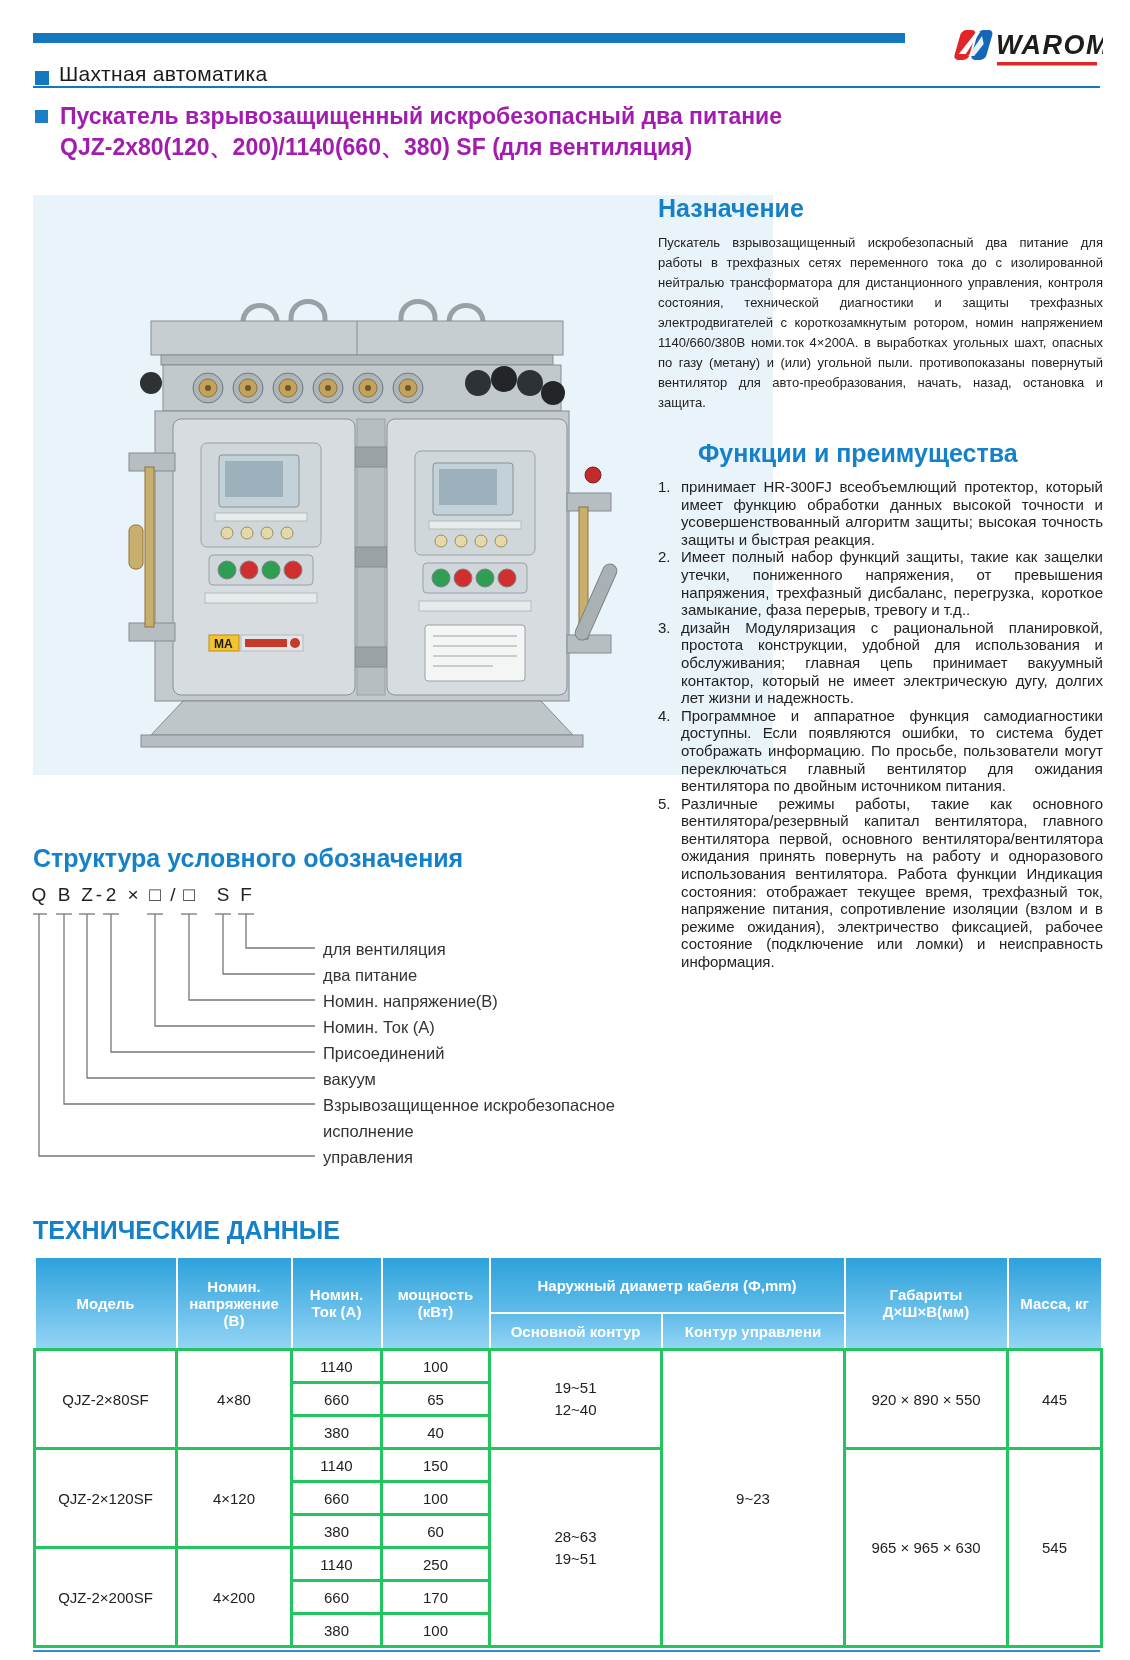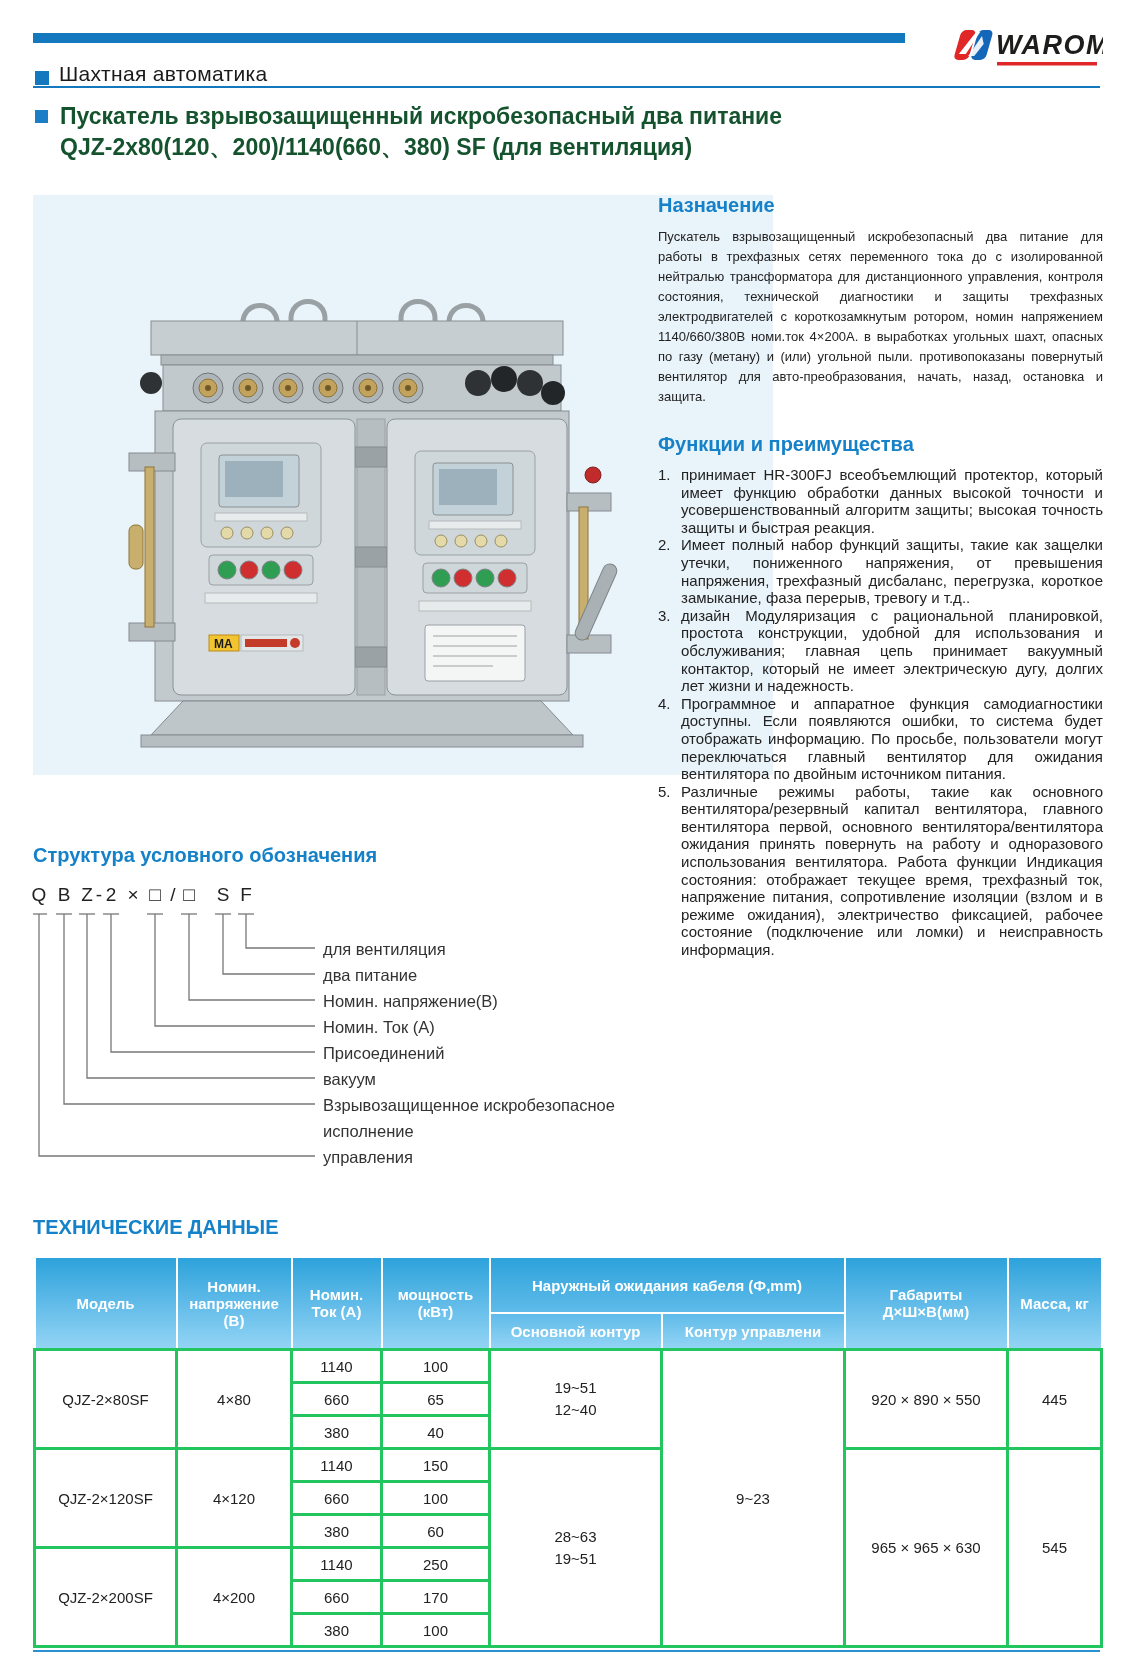--- a/index.html
+++ b/index.html
@@ -9,30 +9,30 @@
   
   .top-bar{left:33px;top:33px;width:872px;height:10px;background:#1478be;}
   .brand-square{left:35px;top:71px;width:14px;height:14px;background:#1478be;}
   .brand-text{left:59px;top:62px;font-size:21px;color:#1a1a1a;letter-spacing:.3px;}
   .header-rule{left:33px;top:86px;width:1067px;height:2px;background:#1478be;}
   .logo{left:948px;top:22px;width:155px;height:56px;}
 
   
   .title-block{left:33px;top:101px;width:900px;display:flex;}
   .title-square{width:13px;height:13px;background:#1b7ec6;margin:9px 12px 0 2px;flex:none;}
-  .title-text{font-size:23px;line-height:31px;font-weight:bold;color:#14532d;}
+  .title-text{font-size:23px;line-height:31px;font-weight:bold;color:#a21caf;}
 
   
   .figure{left:33px;top:195px;width:740px;height:580px;background:#e9f3fa;}
 
   
   .rcol{left:658px;top:194px;width:445px;}
-  .sec-h{font-size:20px;font-weight:bold;color:#1581c8;margin:0 0 10px 0;}
+  .sec-h{font-size:25px;font-weight:bold;color:#1581c8;margin:0 0 10px 0;}
   .purpose-p{font-size:13px;line-height:20px;text-align:justify;margin:0;}
-  .feat-h{margin-top:26px;}
+  .feat-h{margin-top:26px;margin-left:40px;}
   .feat-list{margin-top:8px;}
   .feat-item{display:flex;font-size:15px;line-height:17.6px;margin:0;}
   .feat-num{width:23px;flex:none;}
   .feat-text{flex:1;text-align:justify;}
 
   
   .struct-h{left:33px;top:844px;}
   .ladder{left:33px;top:884px;width:617px;height:350px;}
   .ladder svg{position:absolute;left:0;top:0;}
   .scode{position:absolute;top:0;font-size:19px;color:#222;transform:translateX(-50%);white-space:nowrap;}
@@ -284,21 +284,21 @@
       <col style="width:183px">
       <col style="width:163px">
       <col style="width:94px">
   </colgroup>
   <thead>
     <tr>
       <th rowspan="2" class="th-full">Модель</th>
       <th rowspan="2" class="th-full">Номин. напряжение (В)</th>
       <th rowspan="2" class="th-full">Номин. Ток (А)</th>
       <th rowspan="2" class="th-full">мощность (кВт)</th>
-      <th colspan="2" class="th-top">Наружный ожидания кабеля (Ф,mm)</th>
+      <th colspan="2" class="th-top">Наружный диаметр кабеля (Ф,mm)</th>
       <th rowspan="2" class="th-full">Габариты Д×Ш×В(мм)</th>
       <th rowspan="2" class="th-full">Масса, кг</th>
     </tr>
     <tr>
       <th class="th-sub">Основной контур</th>
       <th class="th-sub">Контур управлени</th>
     </tr>
   </thead>
   <tbody>
     <tr>

